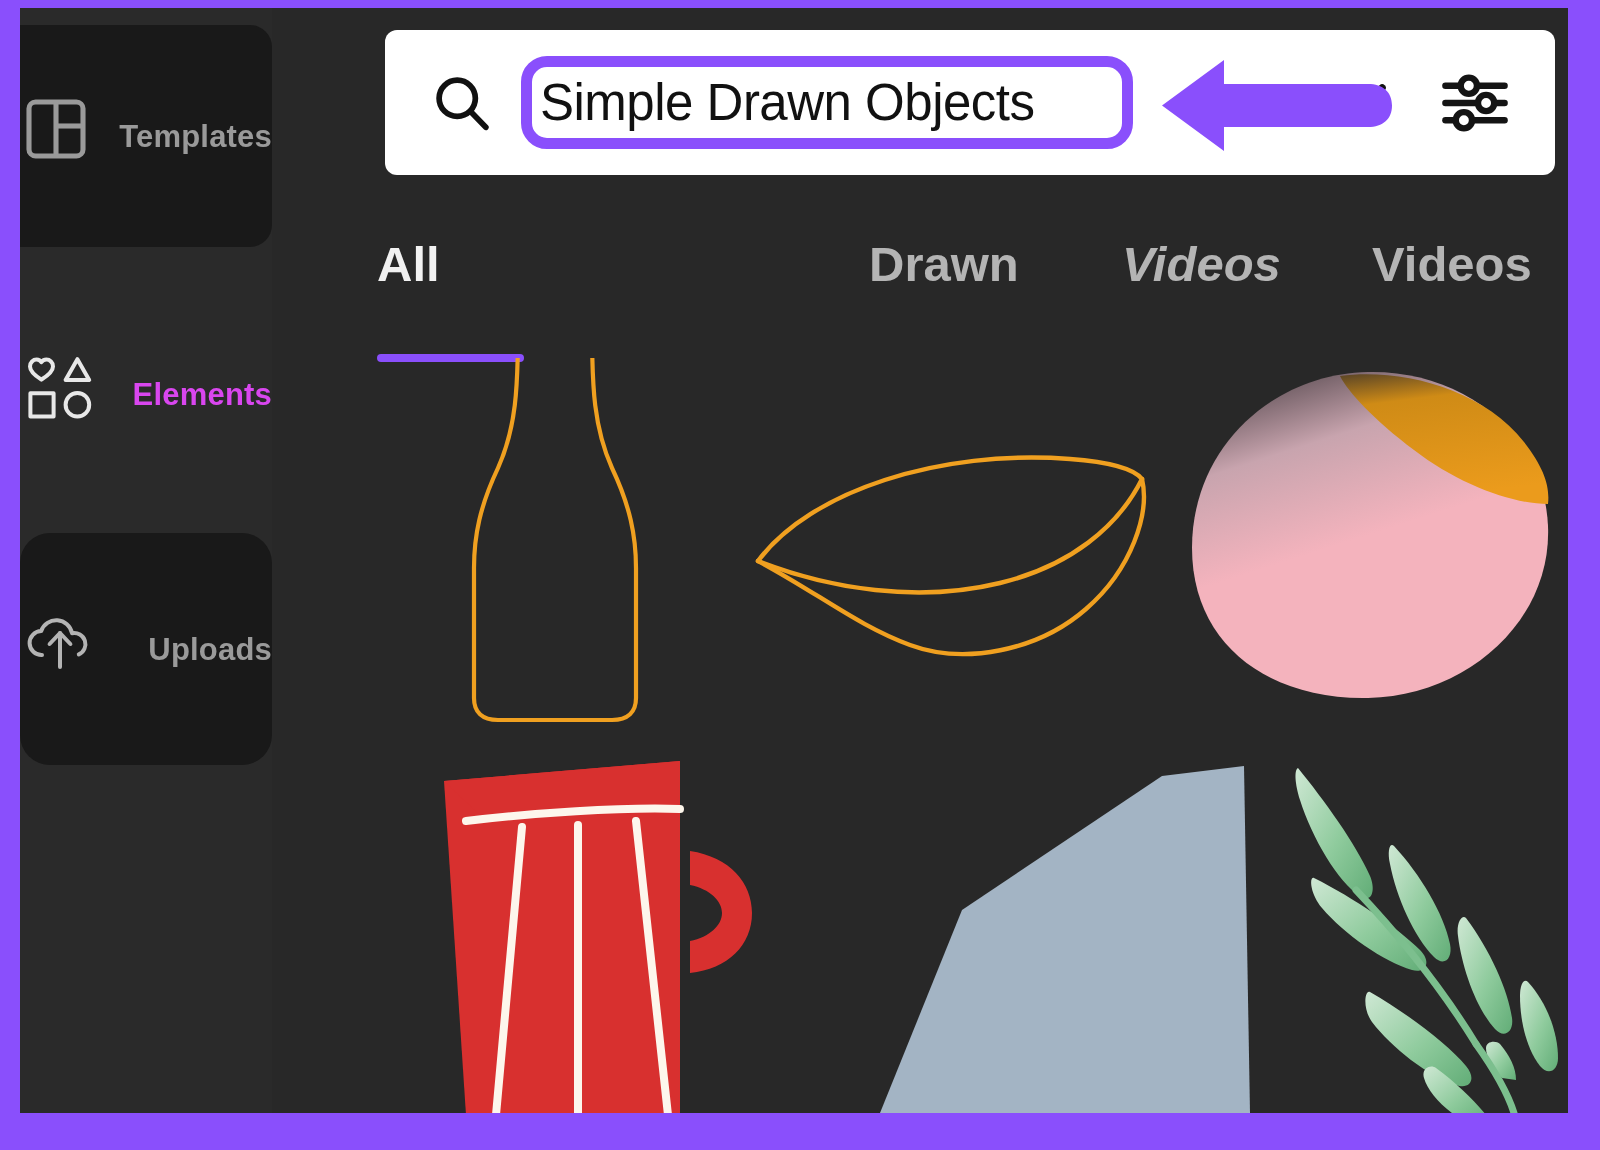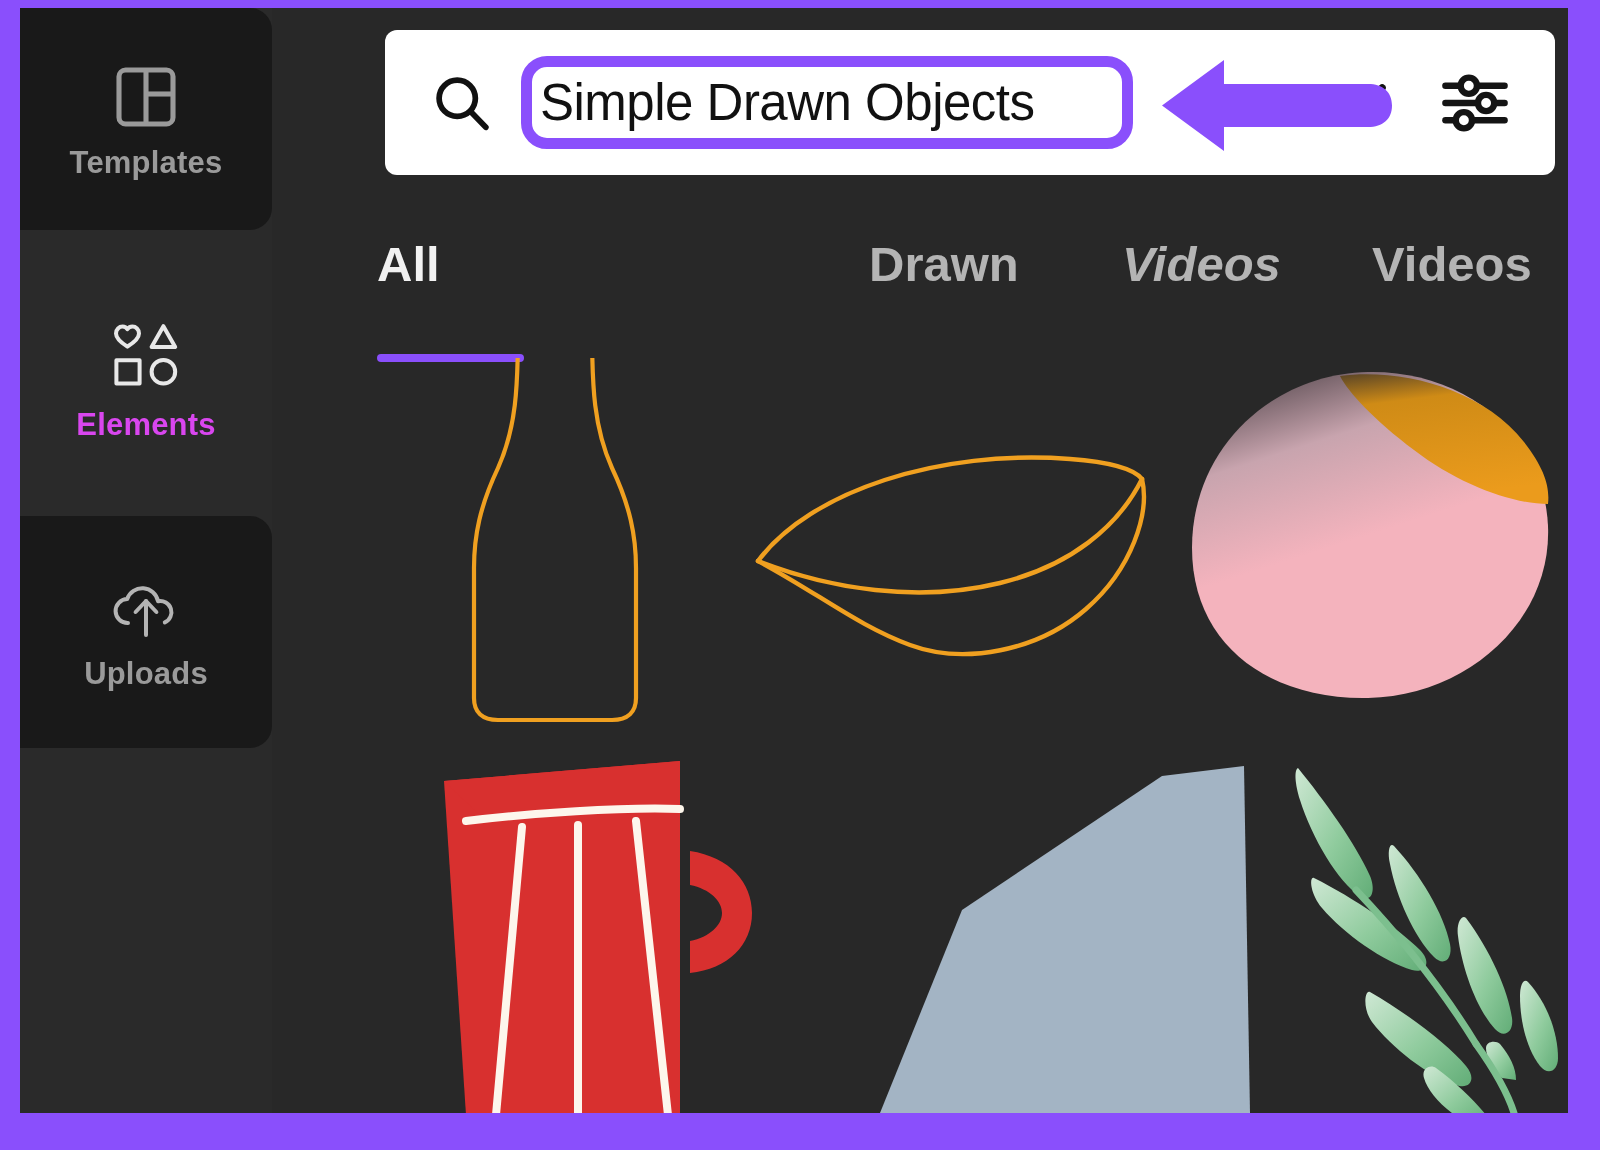--- a/index.html
+++ b/index.html
@@ -41,46 +41,47 @@
     left: 0; top: 0;
     width: 252px;
     height: 1105px;
     background: #2a2a2a;
   }
   .rail-item {
     position: absolute;
     left: 0;
     width: 252px;
     display: flex;
-    flex-direction: column;
+    flex-direction: row;
     align-items: center;
-    justify-content: center;
+    justify-content: space-between;
     cursor: pointer;
     user-select: none;
+    margin-top: 17px;
   }
   .rail-item.card {
     background: #191919;
     border-radius: 0 22px 22px 0;
   }
   .rail-icon {
     display: block;
     margin-bottom: 14px;
   }
   .rail-label {
     font-size: 31px;
     font-weight: 700;
     letter-spacing: 0.2px;
     line-height: 1;
   }
   .rail-label.dim { color: #9a9a9a; }
   .rail-label.bright { color: #d946ef; }
 
   #rail-templates { top: 0; height: 222px; }
   #rail-elements  { top: 252px; height: 235px; }
-  #rail-uploads   { top: 508px; height: 232px; }
+  #rail-uploads   { top: 508px; height: 232px; border-radius: 30px; }
   #rail-text      { top: 790px; height: 232px; }
 
   
   #rail-scrollbar {
     position: absolute;
     left: 268px;
     top: 12px;
     width: 13px;
     height: 296px;
     background: #9a9a9a;

